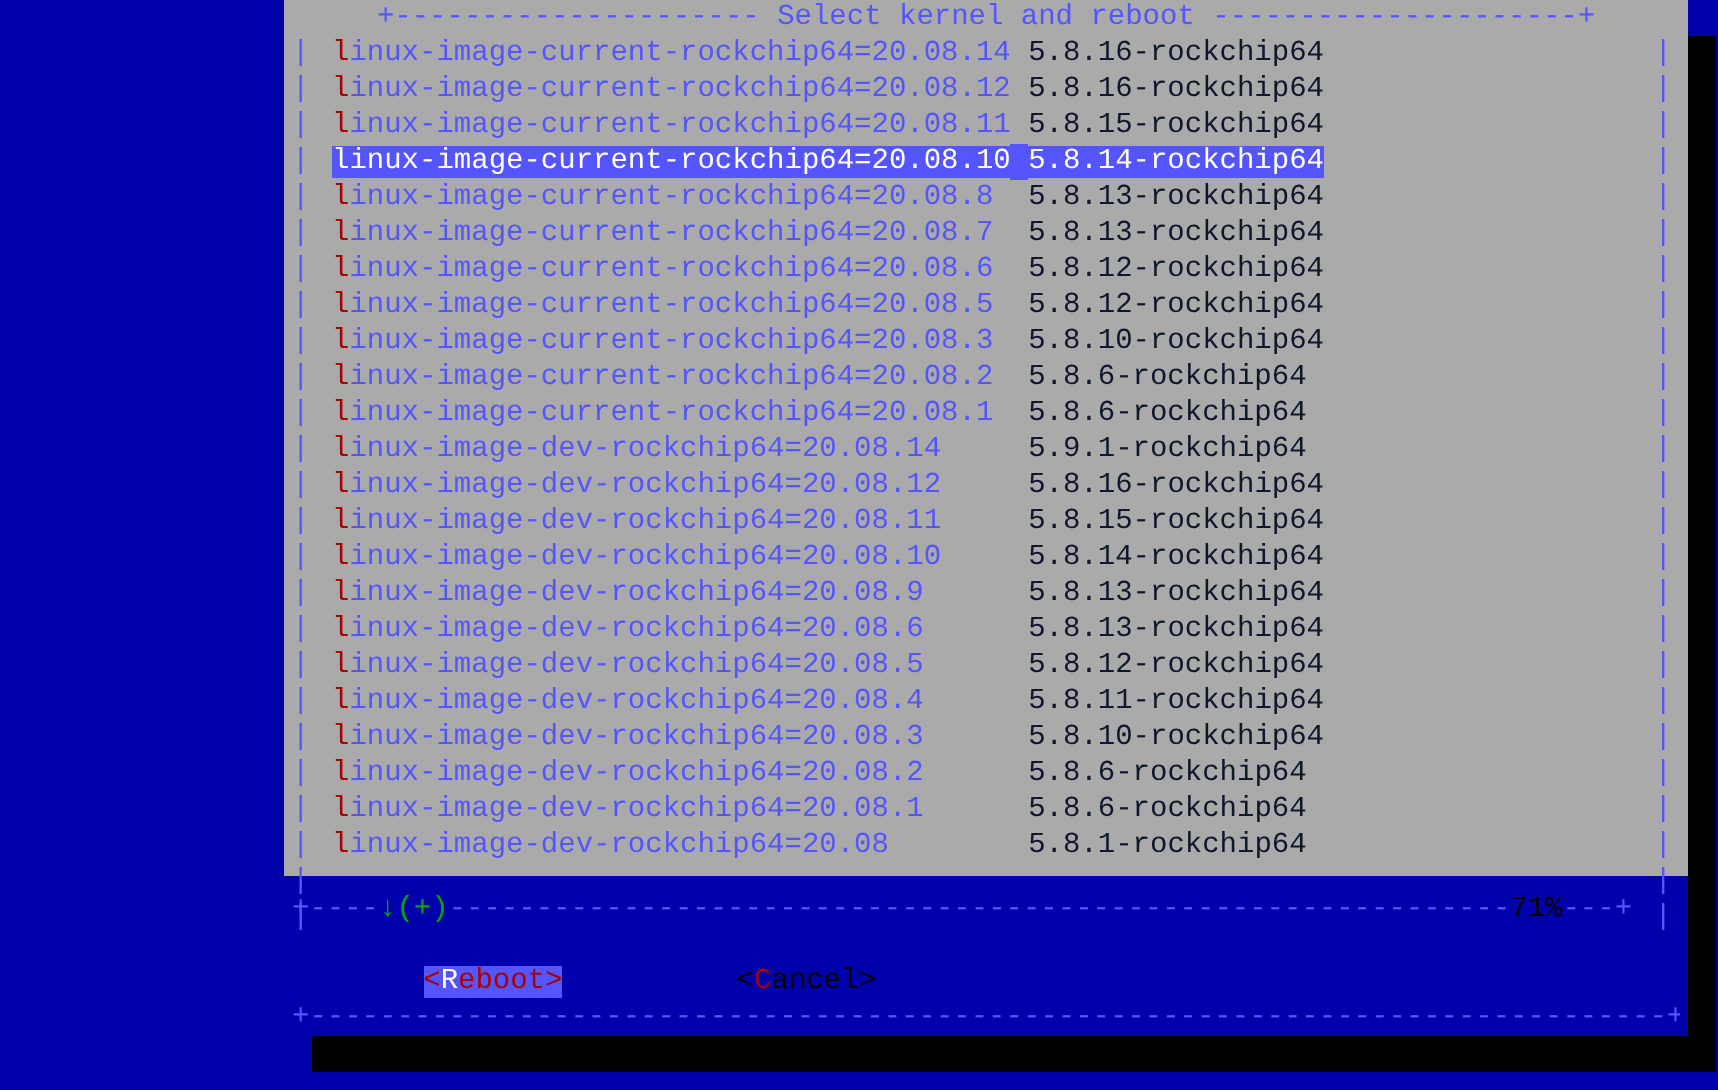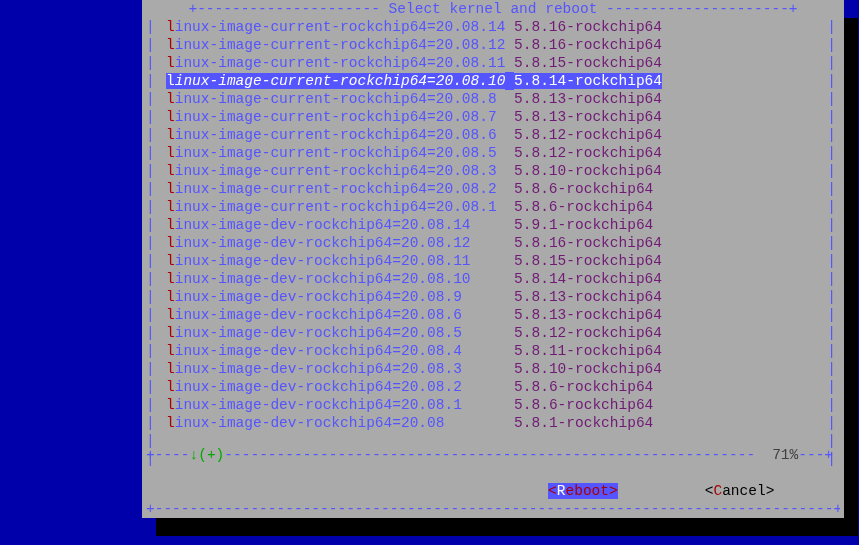--- a/index.html
+++ b/index.html
@@ -10,21 +10,21 @@
       line-height: 18px;
       width: 859px;
       height: 545px;
       overflow: hidden;
     }
     .dialog {
       position: absolute;
       top: 0;
       left: 142px;
       width: 702px;
-      height: 518px;
+      height: 438px;
       background: #AAAAAA;
       color: #000000;
     }
     .shadow-right {
       position: absolute;
       top: 18px;
       left: 844px;
       width: 14px;
       height: 500px;
       background: #000000;
@@ -68,43 +68,43 @@
       top: 18px;
       left: 24px;
       width: 660px;
     }
     .row {
       height: 18px;
       white-space: pre;
     }
     .first-letter { color: #AA0000; }
     .pkg { color: #5555FF; }
-    .ver { color: #701a75; }
+    .ver { color: #0f172a; }
     .row.selected { }
     .row.selected .first-letter { background: #5555FF; color: #FFFFFF; }
-    .row.selected .pkg { background: #5555FF; color: #FFFFFF; font-style: italic; }
+    .row.selected .pkg { background: #5555FF; color: #FFFFFF; }
     .row.selected .gap { background: #5555FF; }
     .row.selected .ver { background: #5555FF; color: #FFFFFF; }
     .gap { display:inline-block; }
     .bottom-border {
       position: absolute;
       top: 446px;
       left: 4px;
       width: 694px;
       white-space: pre;
       color: #5555FF;
     }
     .scroll-ind { color: #00AA00; }
-    .percent { color: #404040; margin-left: 17px; }
+    .percent { color: #000000; }
     .buttons {
       position: absolute;
       top: 482px;
       left: 0;
       width: 100%;
-      text-align: right;
+      text-align: left;
       white-space: pre;
     }
     .btn-reboot-l { color: #AA0000; background: #5555FF; }
     .btn-reboot-hot { color: #FFFFFF; background: #5555FF; }
     .btn-cancel { color: #000000; }
     .btn-cancel .hot { color: #AA0000; }
     .bottom-line {
       position: absolute;
       top: 500px;
       left: 4px;

